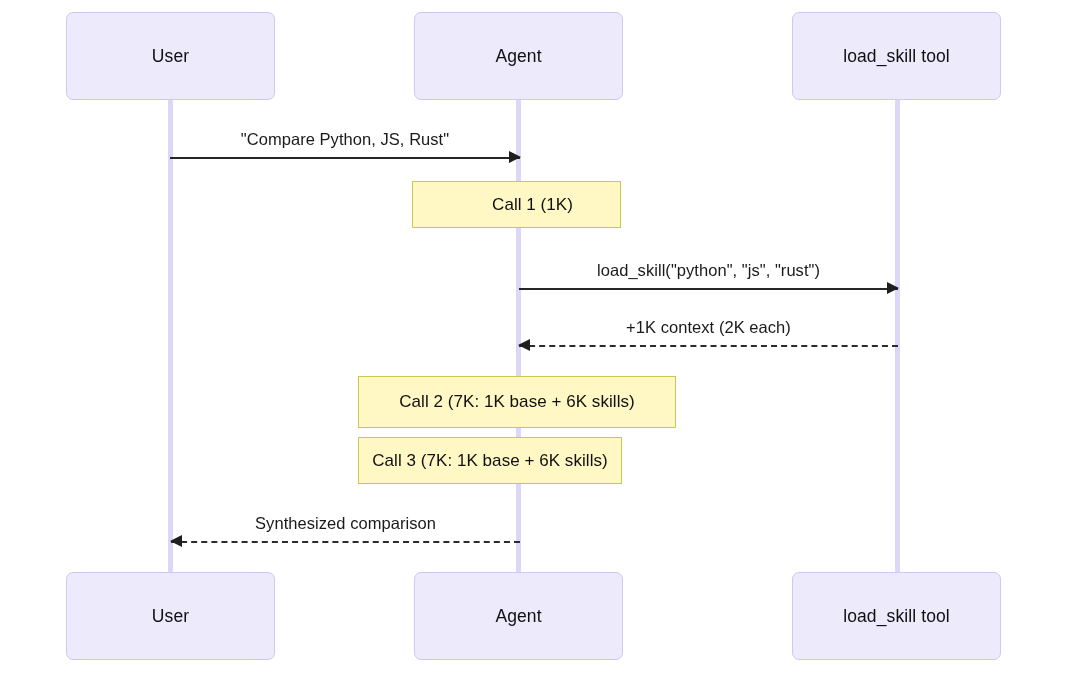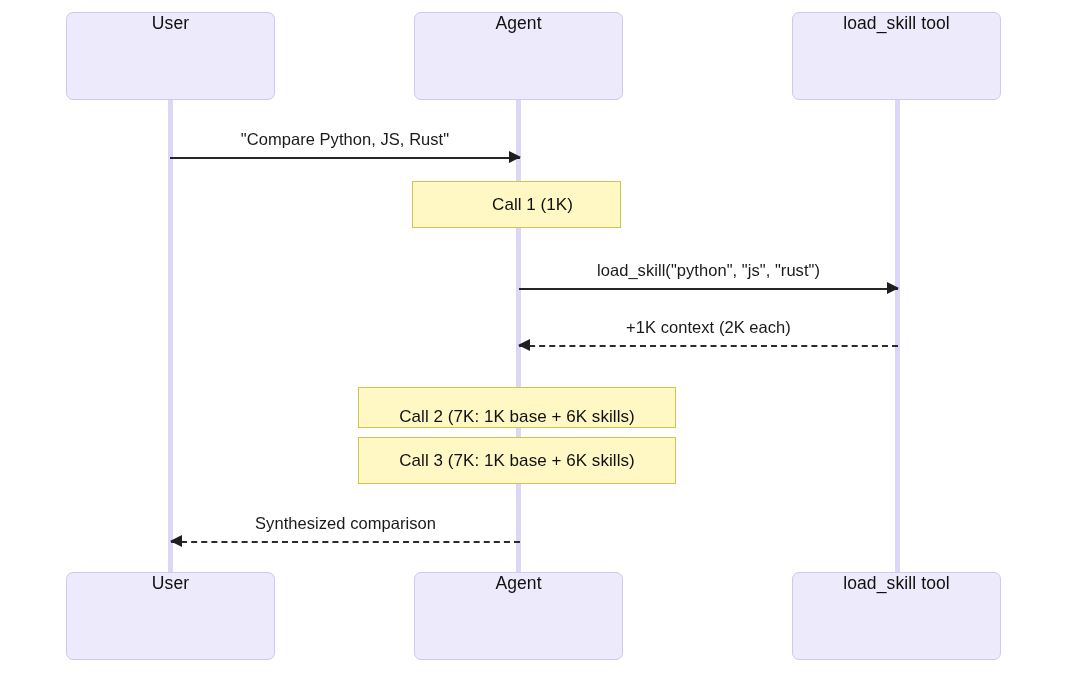--- a/index.html
+++ b/index.html
@@ -26,20 +26,21 @@
   }
 
   
   .actor-box {
     position: absolute;
     box-sizing: border-box;
     background: #ECEAFB;
     border: 1.6px solid #CFC8F2;
     border-radius: 7px;
     display: flex;
+    align-items: center;
     justify-content: center;
   }
   .actor-label {
     font-size: 17.5px;
     color: #101010;
     letter-spacing: 0.1px;
     white-space: nowrap;
   }
 
   
@@ -163,21 +164,21 @@
   <div class="msg dashed" style="left:171px; top:541px; width:349px;">
     <div class="line"></div>
     <div class="head left"></div>
     <div class="msg-label">Synthesized comparison</div>
   </div>
 
   <div class="note" style="left:412px; top:181px; width:209px; height:47px;padding-left:32px;">
     <span class="note-text">Call 1 (1K)</span>
   </div>
 
-  <div class="note" style="left:358px; top:387px; width:318px; height:41px;align-items:flex-end;">
+  <div class="note" style="left:358px; top:376px; width:318px; height:52px;">
     <span class="note-text">Call 2 (7K: 1K base + 6K skills)</span>
   </div>
 
-  <div class="note" style="left:358px; top:437px; width:318px; height:47px;">
+  <div class="note" style="left:358px; top:437px; width:264px; height:47px;">
     <span class="note-text">Call 3 (7K: 1K base + 6K skills)</span>
   </div>
 
 </div>
 
 </body></html>

